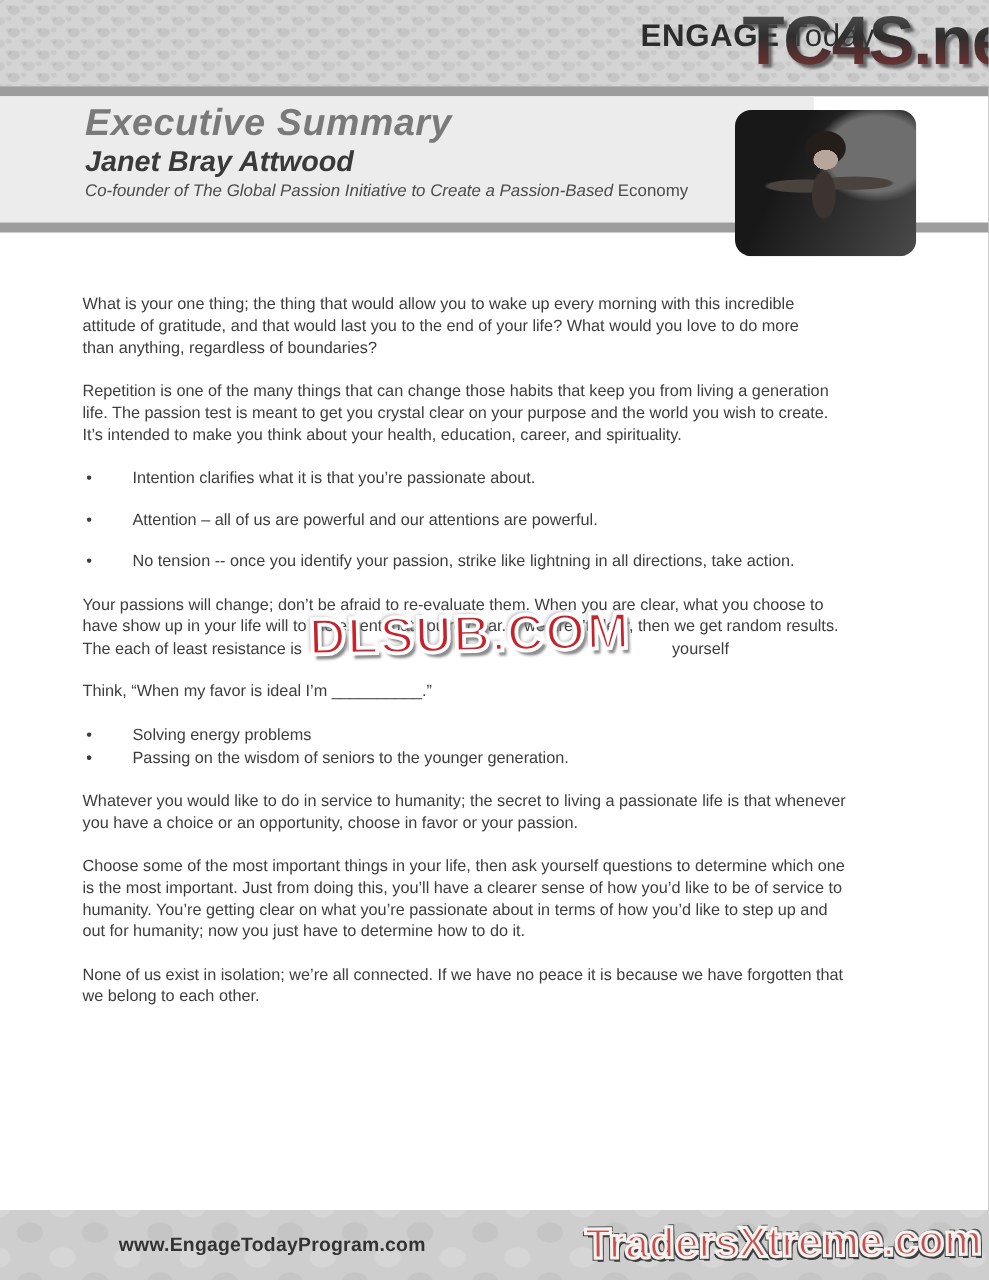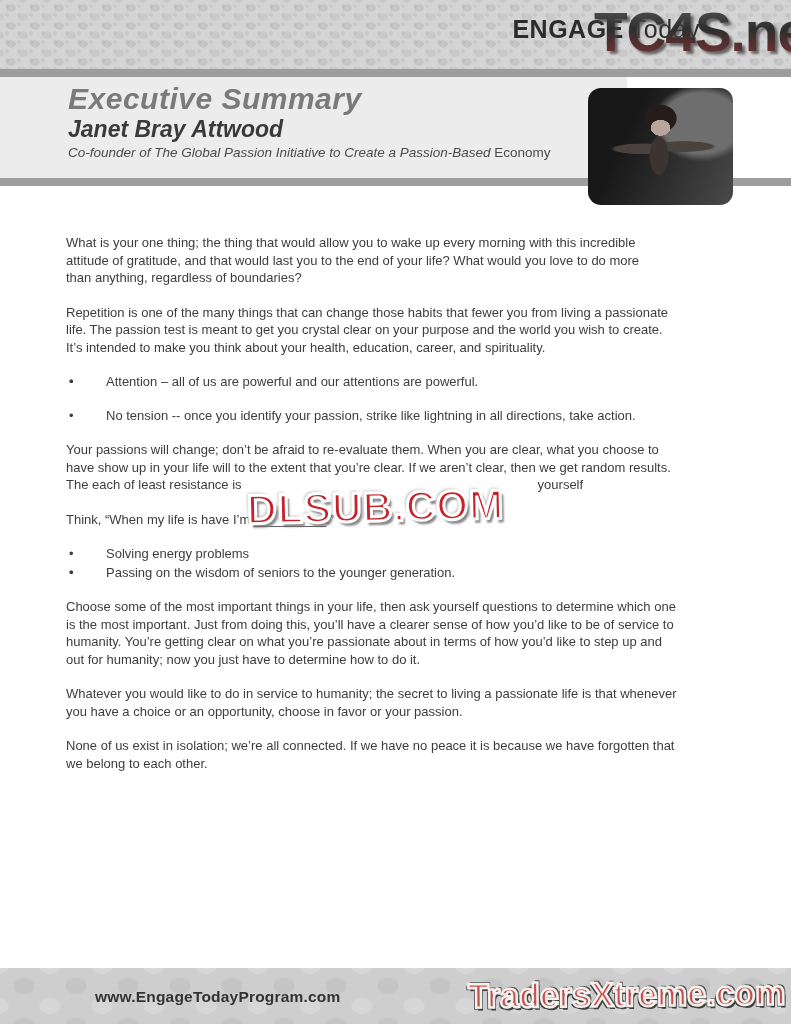--- a/index.html
+++ b/index.html
@@ -31,21 +31,21 @@
     background:linear-gradient(180deg,#5a5a5a 5%,#2e2e2e 45%,#5f3030 75%,#7c3b34 100%);
     -webkit-background-clip:text;background-clip:text;color:transparent;
     text-shadow:none;
     filter:drop-shadow(3px 3px 1px rgba(70,70,70,.75));
   }
   .divider{position:absolute;left:0;width:791px;height:8px;background:#9d9d9d;}
   .d1{top:69px;}
   .d2{top:178px;}
   
   .titleband{
-    position:absolute;left:0;top:77px;width:627px;height:101px;background:#ececec;
+    position:absolute;left:0;top:77px;width:627px;height:101px;background:#ececec;padding-left:24px;
   }
   .title{
     position:absolute;left:68px;top:5px;margin:0;
     font-size:30px;font-style:italic;font-weight:700;color:#7a7a7a;letter-spacing:.5px;
   }
   .author{
     position:absolute;left:68px;top:39px;margin:0;
     font-size:23px;font-style:italic;font-weight:700;color:#3a3a3a;text-align:right;
   }
   .tagline{
@@ -132,48 +132,48 @@
   </div>
 
   <div class="divider d2"></div>
 
   <div class="photo"></div>
 
   <div class="content">
     <p>What is your one thing; the thing that would allow you to wake up every morning with this incredible
 attitude of gratitude, and that would last you to the end of your life? What would you love to do more
 than anything, regardless of boundaries?</p>
-    <p>Repetition is one of the many things that can change those habits that fewer you from living a passionate
+    <p>Repetition is one of the many things that can change those habits that keep you from living a generation
 life. The passion test is meant to get you crystal clear on your purpose and the world you wish to create.
 It’s intended to make you think about your health, education, career, and spirituality.</p>
 
     <ul class="bullets spaced">
-      <li><span class="marker">•</span></li>
+      <li><span class="marker">•</span><span>Intention clarifies what it is that you’re passionate about.</span></li>
       <li><span class="marker">•</span><span>Attention – all of us are powerful and our attentions are powerful.</span></li>
       <li><span class="marker">•</span><span>No tension -- once you identify your passion, strike like lightning in all directions, take action.</span></li>
     </ul>
 
     <p class="noend">Your passions will change; don’t be afraid to re-evaluate them. When you are clear, what you choose to
 have show up in your life will to the extent that you’re clear. If we aren’t clear, then we get random results.</p>
     <p class="line3"><span>The each of least resistance is</span><span class="gap"></span><span>yourself</span></p>
 
-    <p>Think, “When my life is have I’m __________.”</p>
+    <p>Think, “When my favor is ideal I’m __________.”</p>
 
     <ul class="bullets tight">
       <li><span class="marker">•</span><span>Solving energy problems</span></li>
       <li><span class="marker">•</span></li>
       <li><span class="marker">•</span><span>Passing on the wisdom of seniors to the younger generation.</span></li>
     </ul>
 
+    <p>Whatever you would like to do in service to humanity; the secret to living a passionate life is that whenever
+you have a choice or an opportunity, choose in favor or your passion.</p>
     <p>Choose some of the most important things in your life, then ask yourself questions to determine which one
 is the most important. Just from doing this, you’ll have a clearer sense of how you’d like to be of service to
 humanity. You’re getting clear on what you’re passionate about in terms of how you’d like to step up and
 out for humanity; now you just have to determine how to do it.</p>
-    <p>Whatever you would like to do in service to humanity; the secret to living a passionate life is that whenever
-you have a choice or an opportunity, choose in favor or your passion.</p>
     <p>None of us exist in isolation; we’re all connected. If we have no peace it is because we have forgotten that
 we belong to each other.</p>
   </div>
 
   <div class="wm-mid">DLSUB.COM</div>
 
   <div class="footband"></div>
   <div class="site">www.EngageTodayProgram.com</div>
   <div class="wm-bottom">TradersXtreme.com</div>
 

